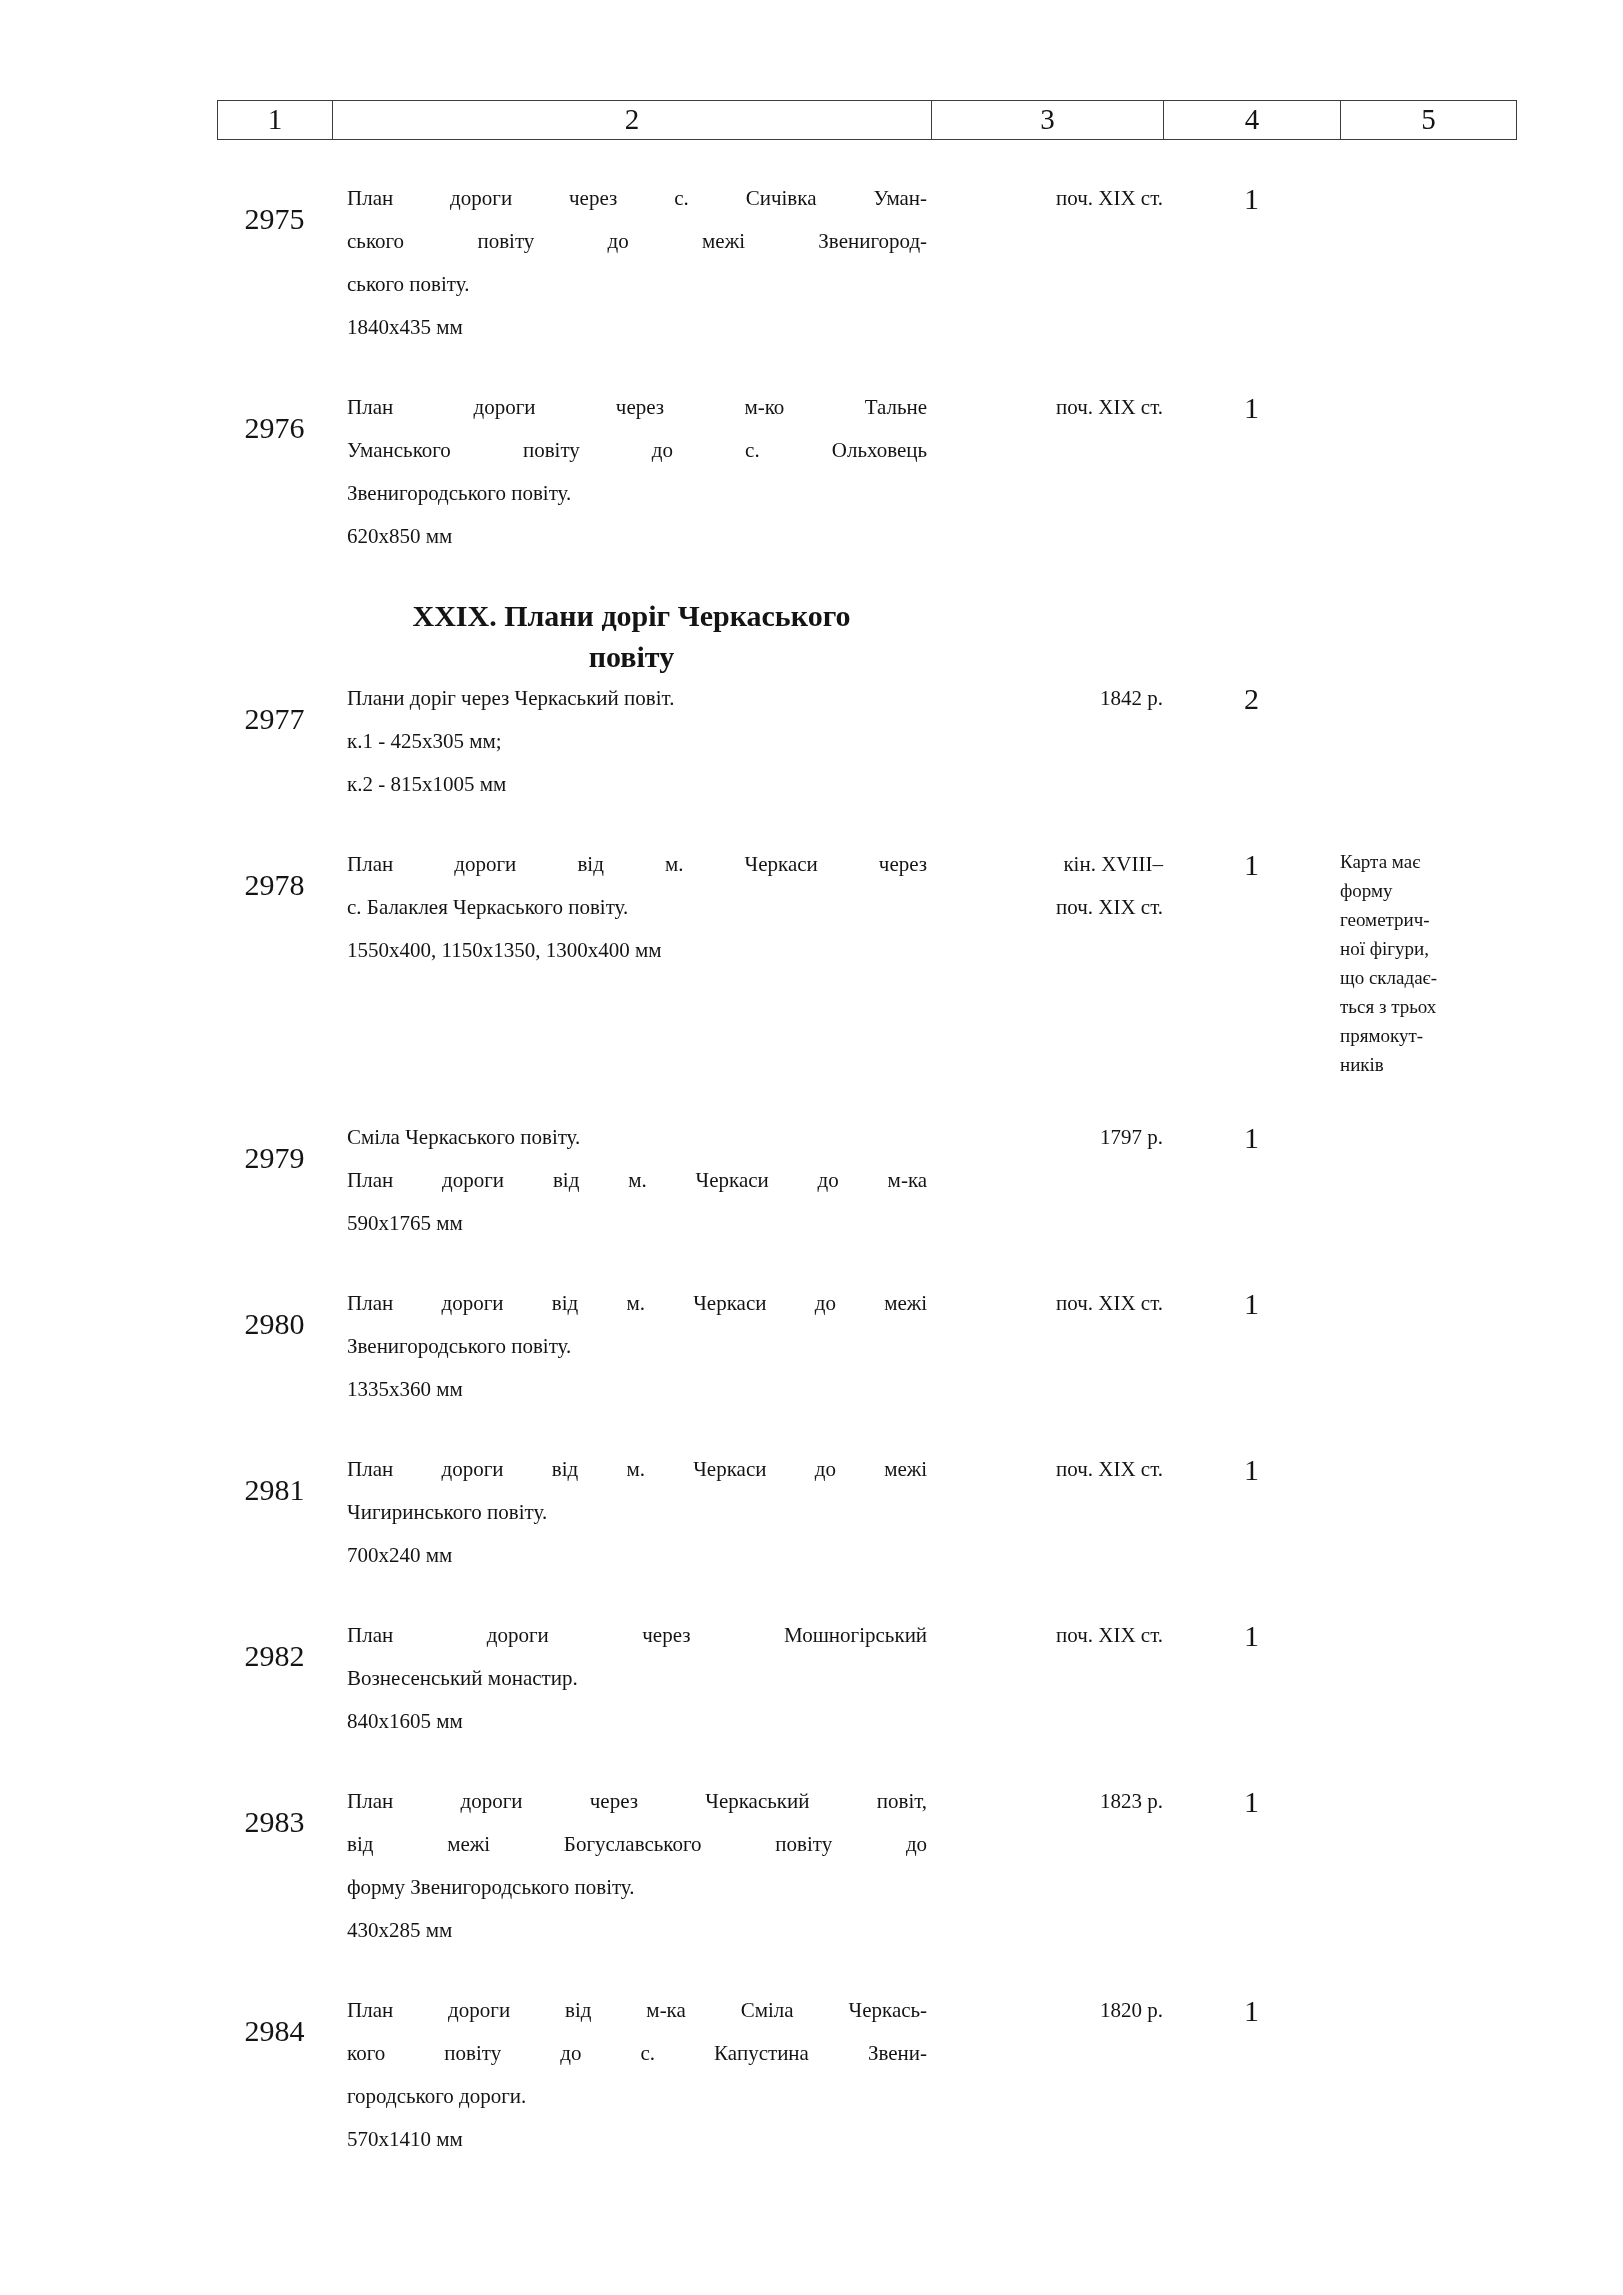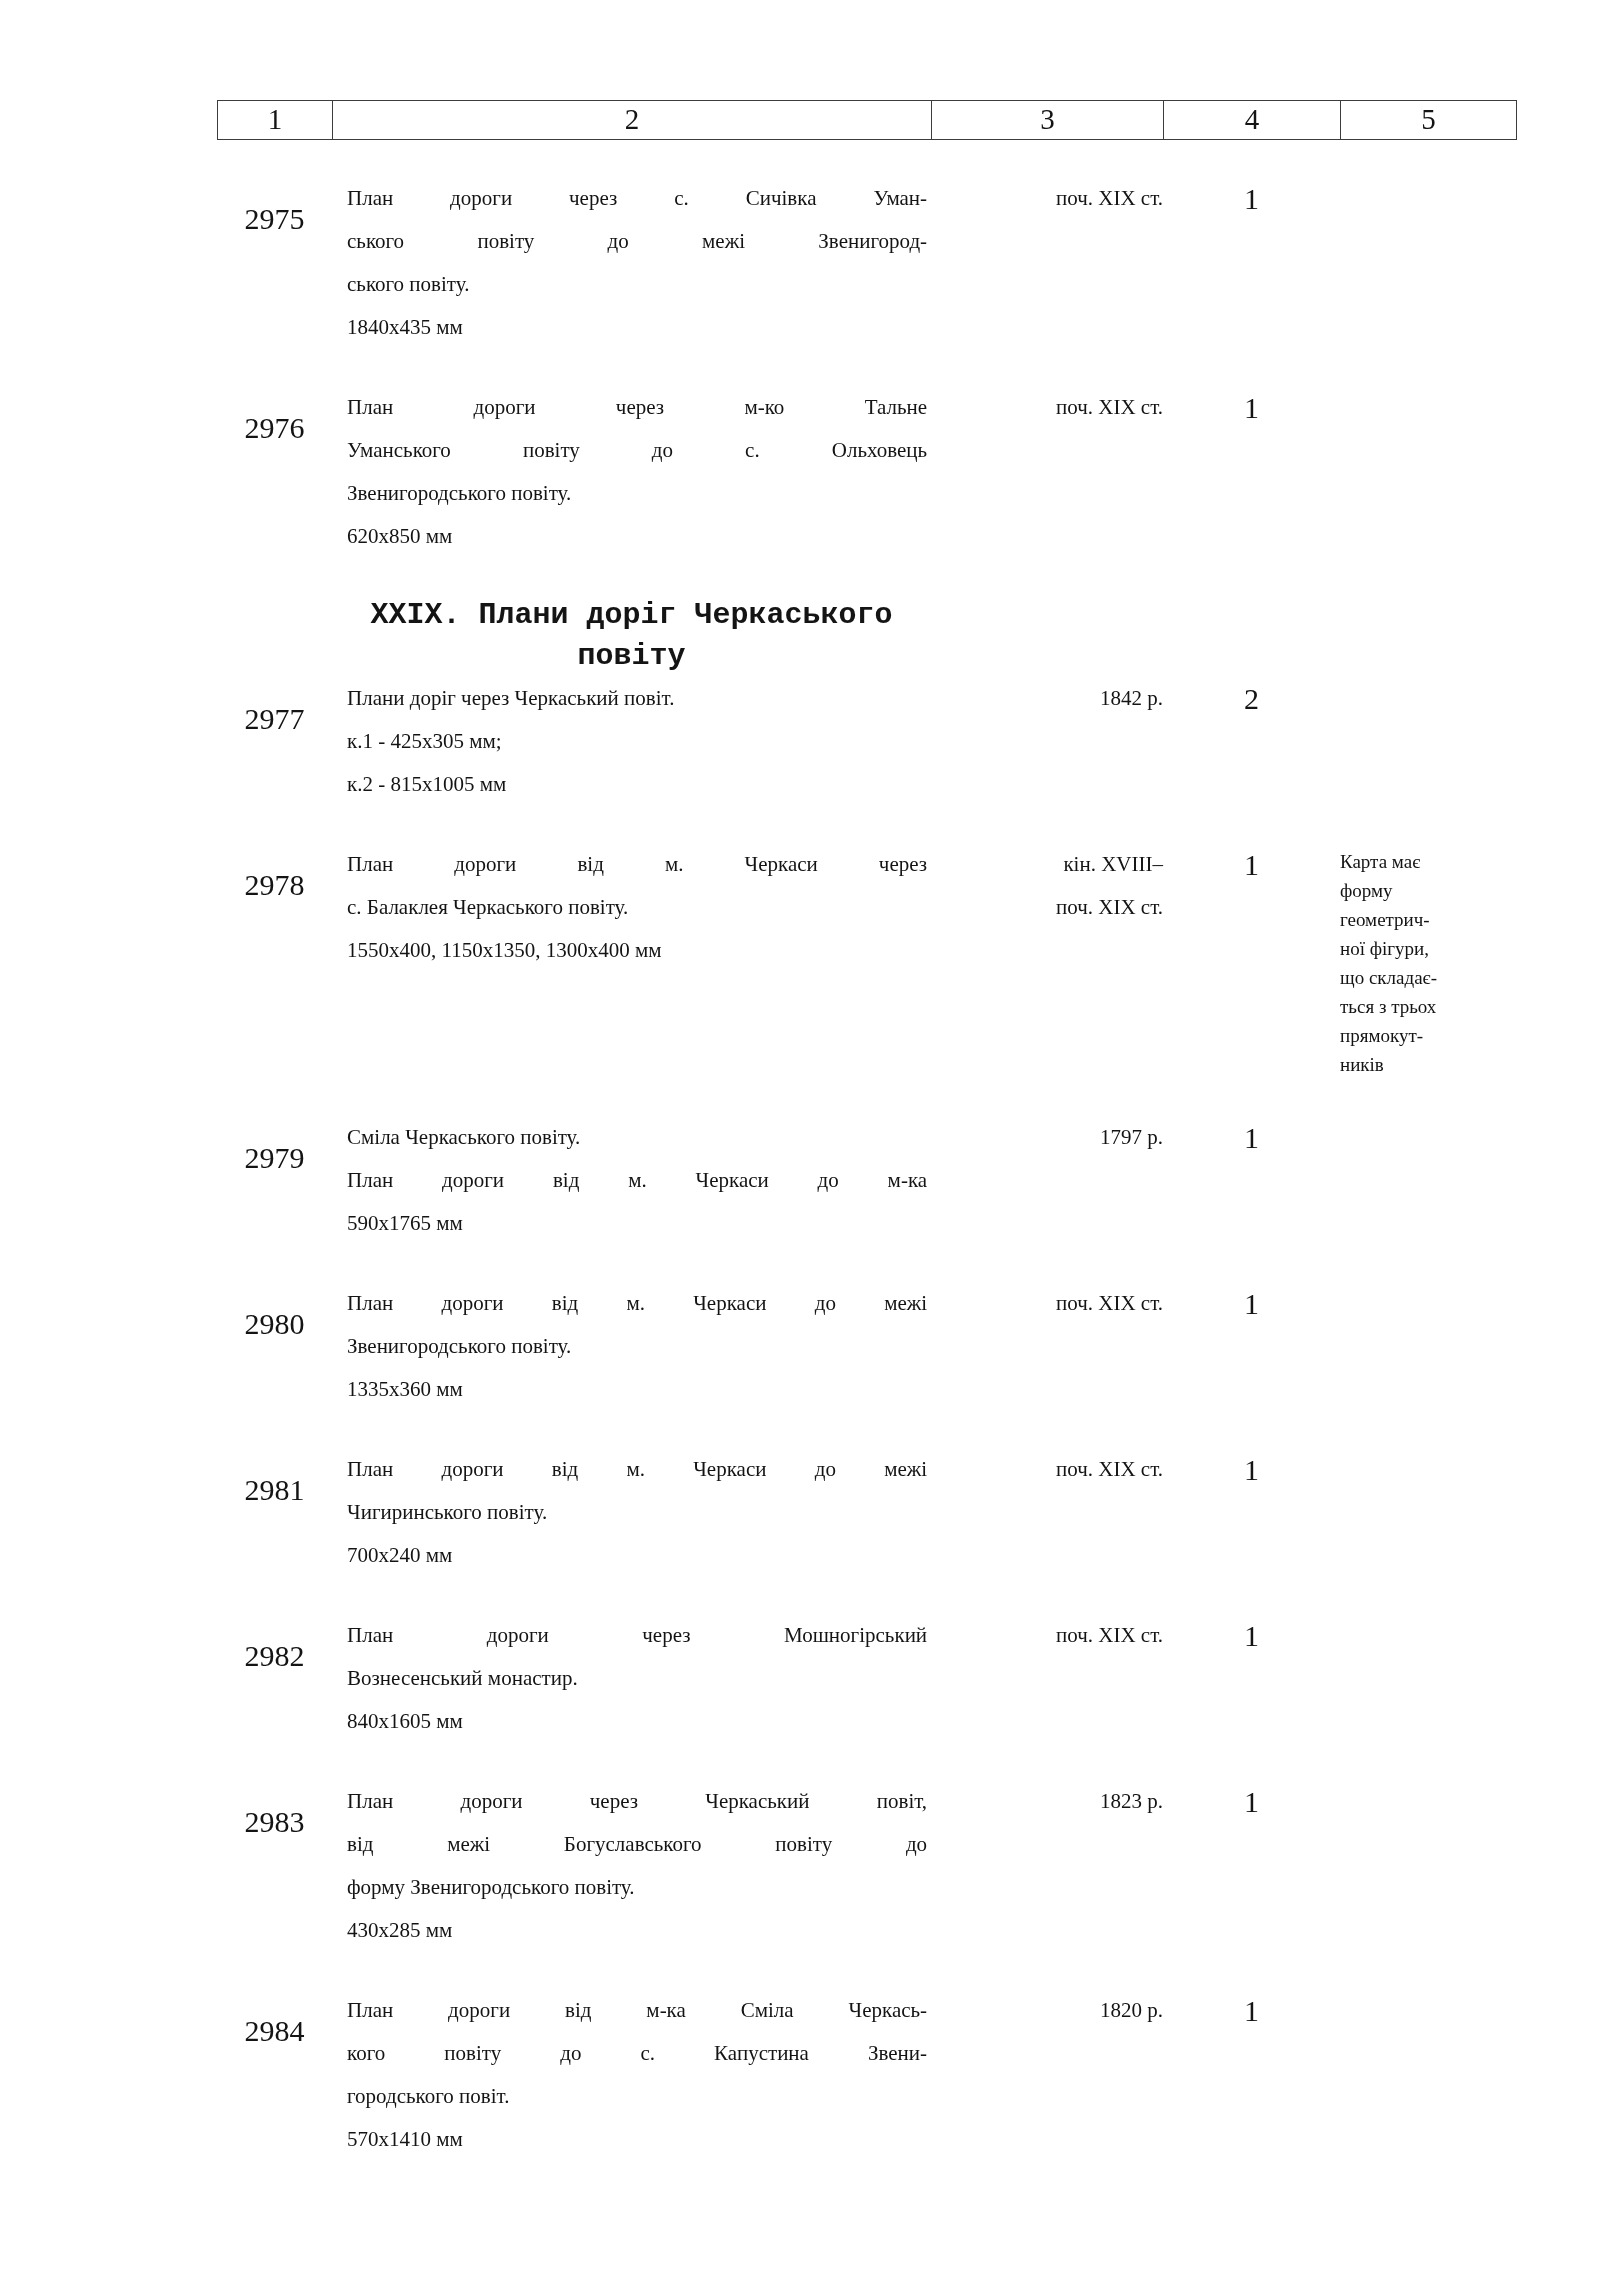--- a/index.html
+++ b/index.html
@@ -72,21 +72,20 @@
   }
   .nline {
     font-size: 19px;
     line-height: 29px;
   }
   .section-heading {
     margin-left: 115px;
     width: 599px;
     text-align: center;
     font-weight: bold;
-    font-family: Liberation Mono, monospace;
   }
   .section-heading .hline {
     font-size: 30px;
     line-height: 41px;
   }
 </style>
 </head>
 <body>
 
 <div class="page">
@@ -239,21 +238,21 @@
           </div>
     <div class="c4 count">1</div>
     <div class="c5 note"></div>
   </div>
 
   <div class="row grid5">
     <div class="c1 num">2984</div>
     <div class="c2 desc">
             <div class="line j">План дороги від м-ка Сміла Черкась-</div>
             <div class="line j">кого повіту до с. Капустина Звени-</div>
-            <div class="line">городського повіт.</div>
+            <div class="line">городського дороги.</div>
             <div class="line">570х1410 мм</div>
           </div>
     <div class="c3 date">
             <div class="line">1820 р.</div>
           </div>
     <div class="c4 count">1</div>
     <div class="c5 note"></div>
   </div>
 </div>
   </div>

